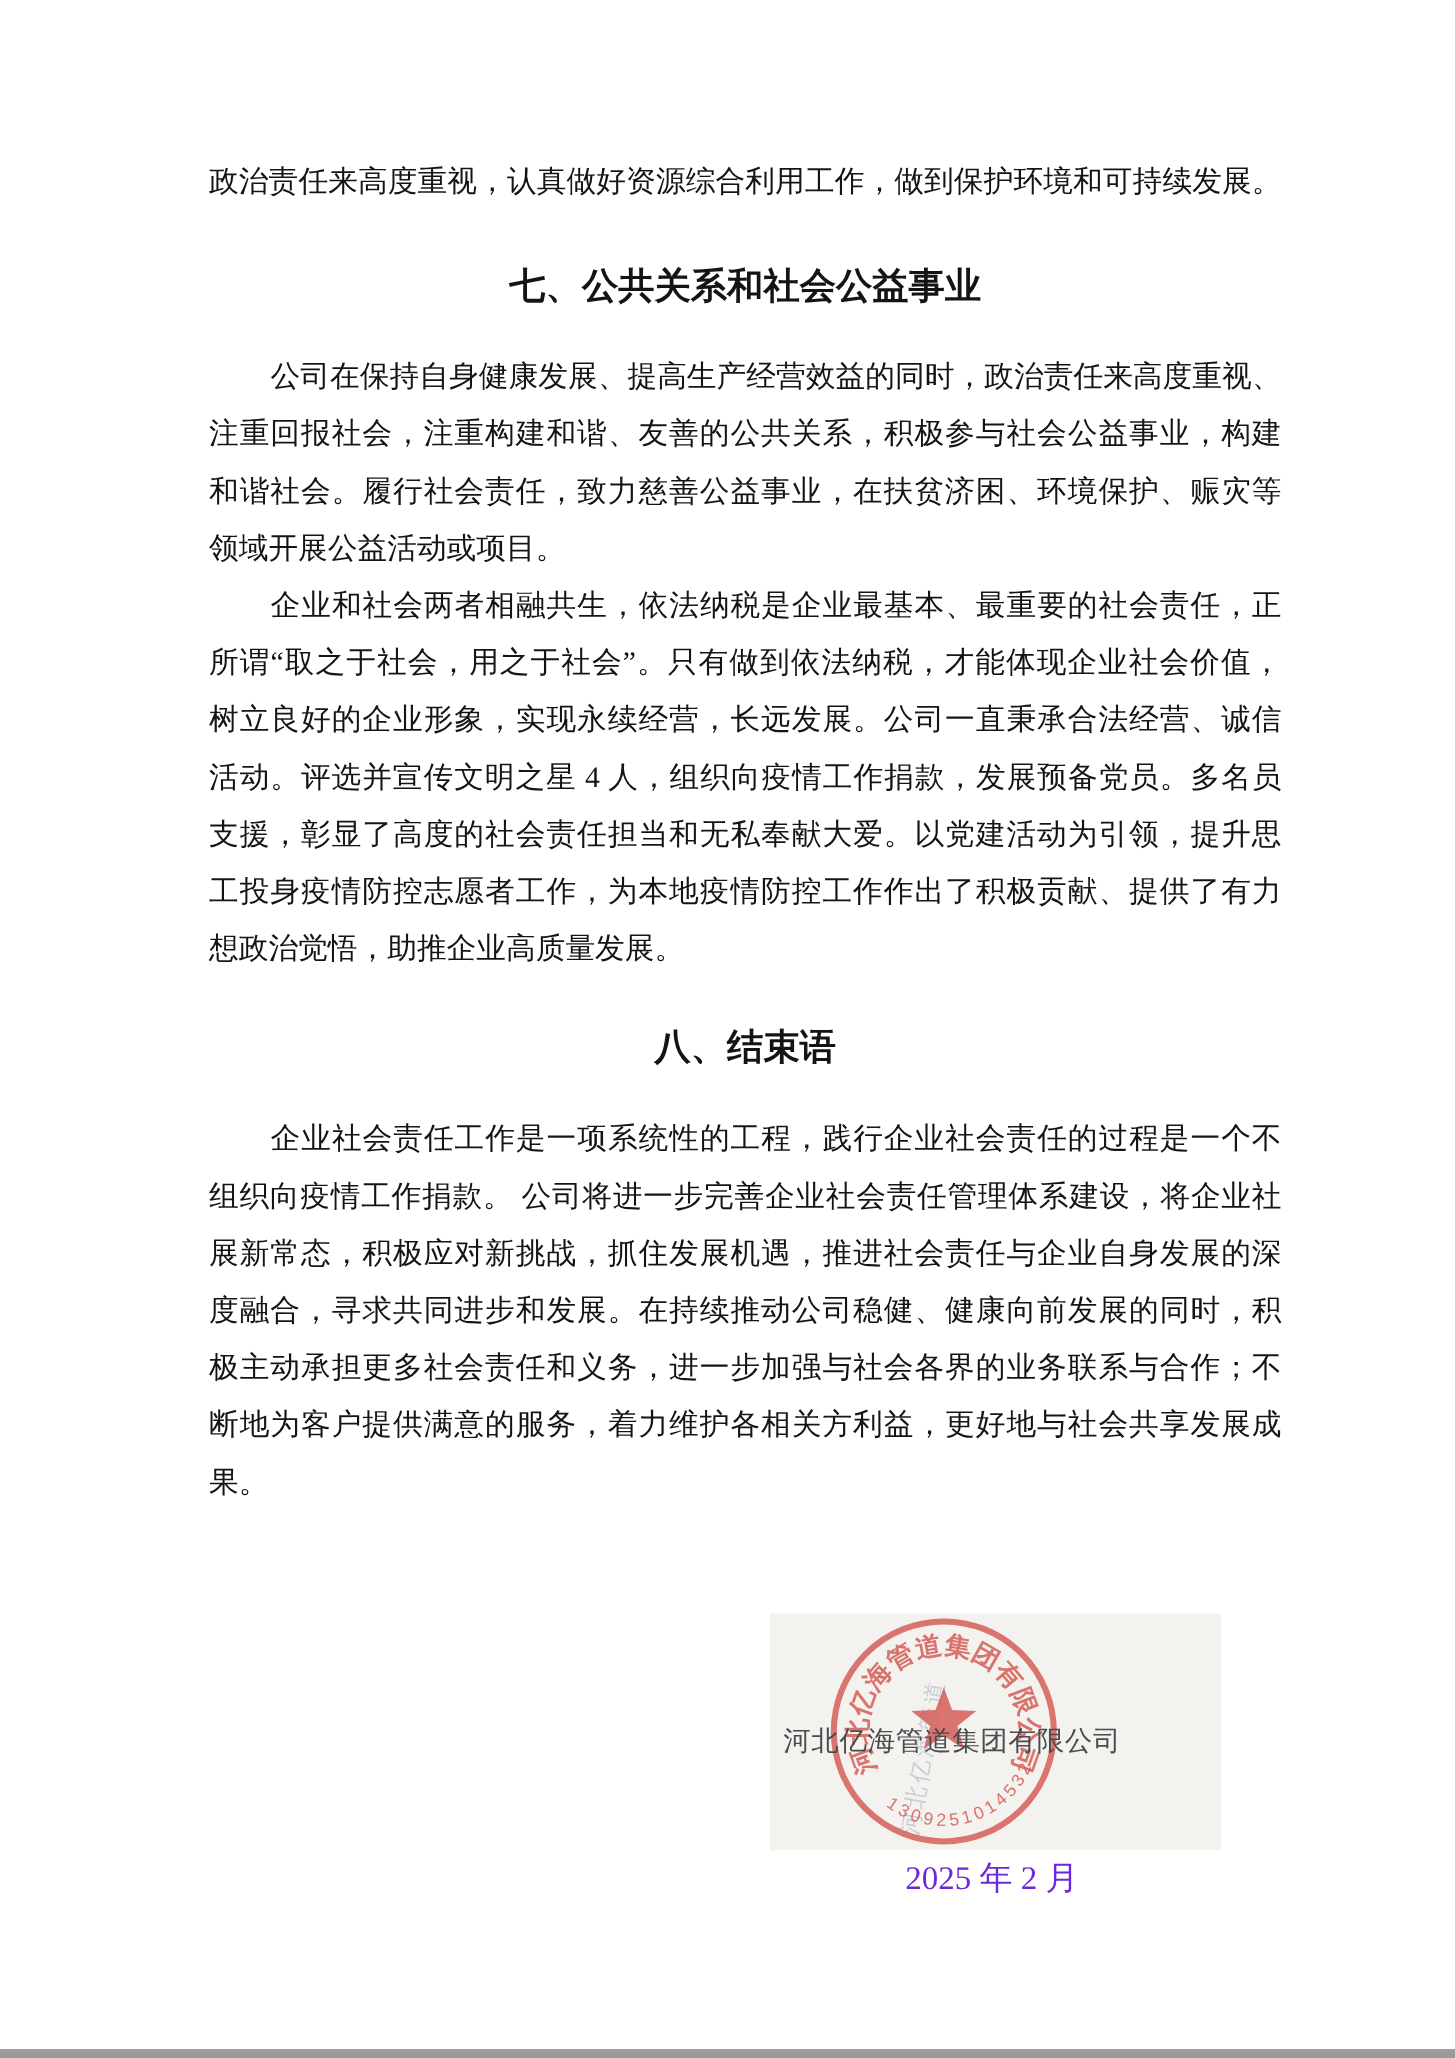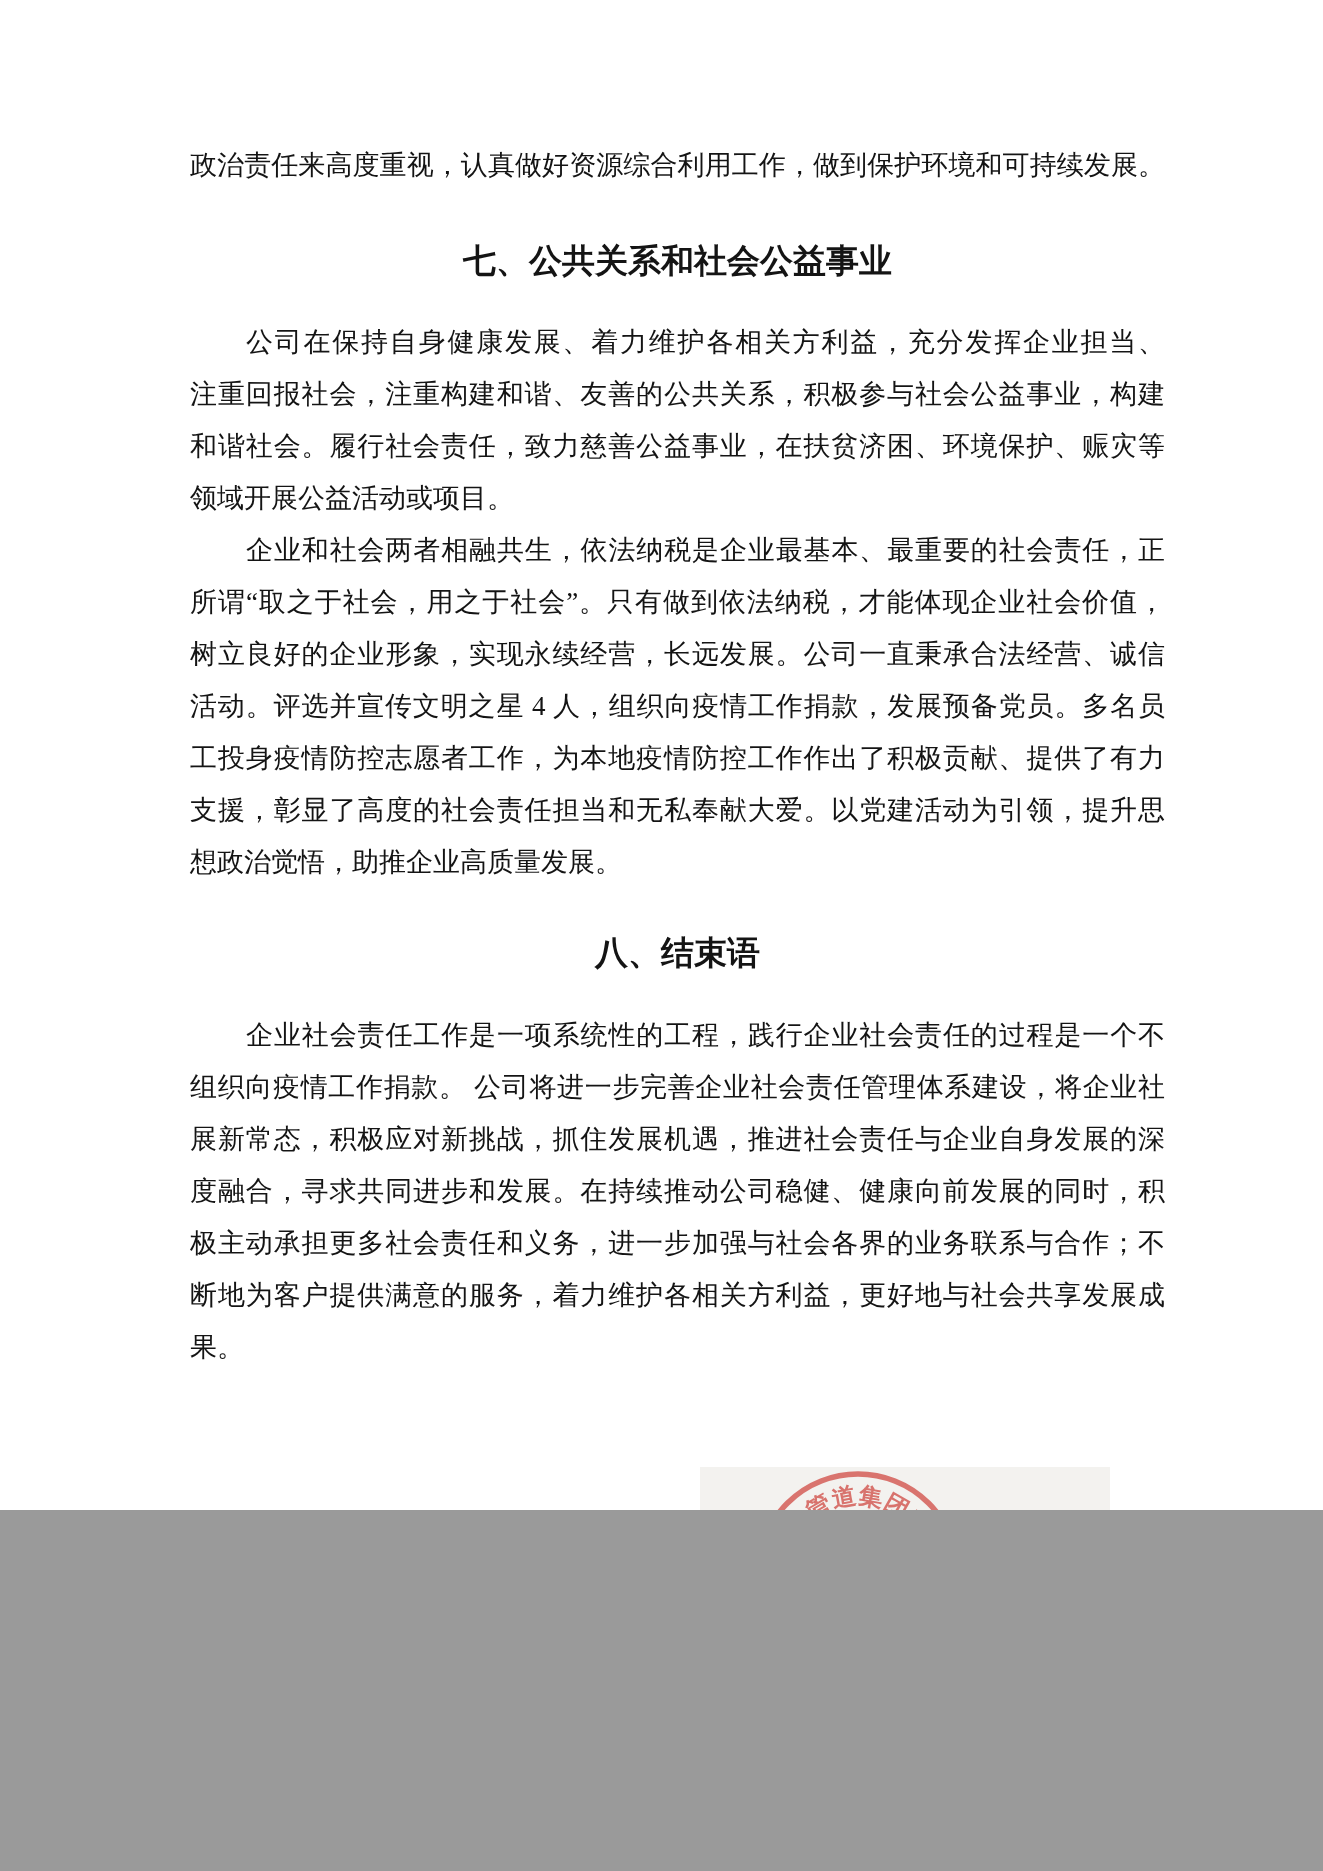--- a/index.html
+++ b/index.html
@@ -1,19 +1,19 @@
 <!DOCTYPE html>
 <html><head>
 <meta charset="utf-8">
 <title>Document</title>
 <style>
   html,body{margin:0;padding:0;background:#9a9a9a;}
   .page{
     position:relative;
-    width:1323px;height:1510px;
+    width:1323px;height:1863px;
     margin:0 auto;
     background:#ffffff;
     font-family:"Liberation Serif","DejaVu Serif",serif;
     color:#141414;
     overflow:hidden;
   }
   .content{
     position:absolute;
     left:190px;top:139px;width:975px;
   }
@@ -64,36 +64,36 @@
 
 <div class="page">
 
   <div class="content">
 
     <div class="line">政治责任来高度重视，认真做好资源综合利用工作，做到保护环境和可持续发展。</div>
 
     <h2 class="sec-heading h7">七、公共关系和社会公益事业</h2>
 
     <div>
-      <div class="line indent">公司在保持自身健康发展、着力维护各相关方利益，充分发挥企业担当、</div>
+      <div class="line indent">公司在保持自身健康发展、提高生产经营效益的同时，政治责任来高度重视、</div>
       <div class="line">注重回报社会，注重构建和谐、友善的公共关系，积极参与社会公益事业，构建</div>
       <div class="line">和谐社会。履行社会责任，致力慈善公益事业，在扶贫济困、环境保护、赈灾等</div>
       <div class="line last">领域开展公益活动或项目。</div>
     </div>
 
     <div>
       <div class="line indent">企业和社会两者相融共生，依法纳税是企业最基本、最重要的社会责任，正</div>
       <div class="line">所谓“取之于社会，用之于社会”。只有做到依法纳税，才能体现企业社会价值，</div>
       <div class="line">树立良好的企业形象，实现永续经营，长远发展。公司一直秉承合法经营、诚信</div>
     </div>
 
     <div>
       <div class="line">活动。评选并宣传文明之星 4 人，组织向疫情工作捐款，发展预备党员。多名员</div>
+      <div class="line">支援，彰显了高度的社会责任担当和无私奉献大爱。以党建活动为引领，提升思</div>
       <div class="line">工投身疫情防控志愿者工作，为本地疫情防控工作作出了积极贡献、提供了有力</div>
-      <div class="line">支援，彰显了高度的社会责任担当和无私奉献大爱。以党建活动为引领，提升思</div>
       <div class="line last">想政治觉悟，助推企业高质量发展。</div>
     </div>
 
     <h2 class="sec-heading h8">八、结束语</h2>
 
     <div>
       <div class="line indent">企业社会责任工作是一项系统性的工程，践行企业社会责任的过程是一个不</div>
       <div class="line">组织向疫情工作捐款。 公司将进一步完善企业社会责任管理体系建设，将企业社</div>
       <div class="line">展新常态，积极应对新挑战，抓住发展机遇，推进社会责任与企业自身发展的深</div>
       <div class="line">度融合，寻求共同进步和发展。在持续推动公司稳健、健康向前发展的同时，积</div>

